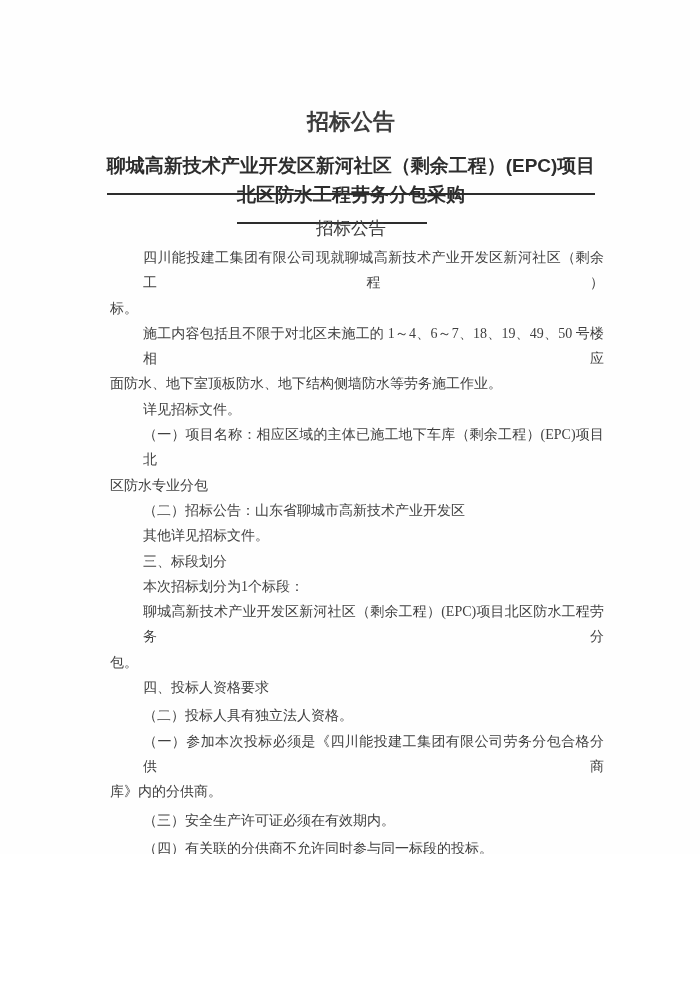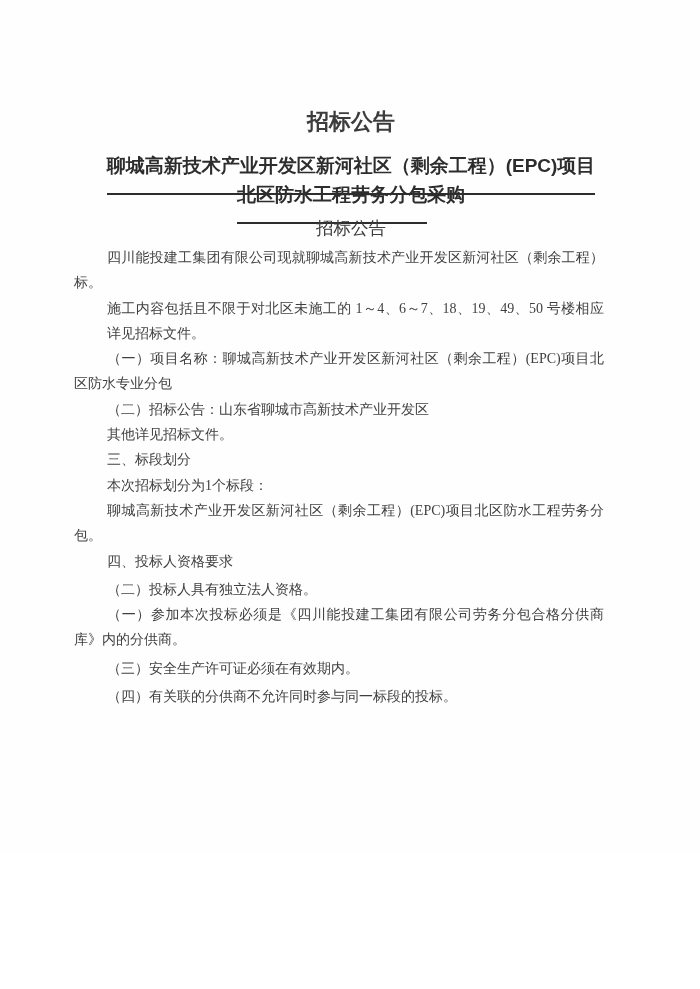--- a/index.html
+++ b/index.html
@@ -46,20 +46,21 @@
     font-size:17.5px; line-height:24px;
     color:var(--title,#3c3c3c);
     text-align:center;
     position:relative; left:12px;
   }
   .doc-body {
     margin-top:5px;
     font-size:14px;
     line-height:25.3px;
     color:var(--text,#3f3f3f);
+    margin-left:36px;
   }
   .para { }
   .para.spaced { margin-top:3px; }
   .line { word-break:break-all; }
   .line.indent { padding-left:33px; }
   .line.fill {
     text-align:justify;
     text-align-last:justify;
   }
 </style>
@@ -81,26 +82,27 @@
 
   <div class="subtitle">招标公告</div>
 
   <div class="doc-body" id="doc-body">
       <div class="para">
         <div class="line indent fill">四川能投建工集团有限公司现就聊城高新技术产业开发区新河社区（剩余工程）</div>
         <div class="line">标。</div>
       </div>
       <div class="para">
         <div class="line indent fill">施工内容包括且不限于对北区未施工的 1～4、6～7、18、19、49、50 号楼相应</div>
+        <div class="line">面防水、地下室顶板防水、地下结构侧墙防水等劳务施工作业。</div>
       </div>
       <div class="para">
         <div class="line indent">详见招标文件。</div>
       </div>
       <div class="para">
-        <div class="line indent fill">（一）项目名称：聊城高新技术产业开发区新河社区（剩余工程）(EPC)项目北</div>
+        <div class="line indent fill">（一）项目名称：相应区域的主体已施工地下车库（剩余工程）(EPC)项目北</div>
         <div class="line">区防水专业分包</div>
       </div>
       <div class="para">
         <div class="line indent">（二）招标公告：山东省聊城市高新技术产业开发区</div>
       </div>
       <div class="para">
         <div class="line indent">其他详见招标文件。</div>
       </div>
       <div class="para">
         <div class="line indent">三、标段划分</div>

